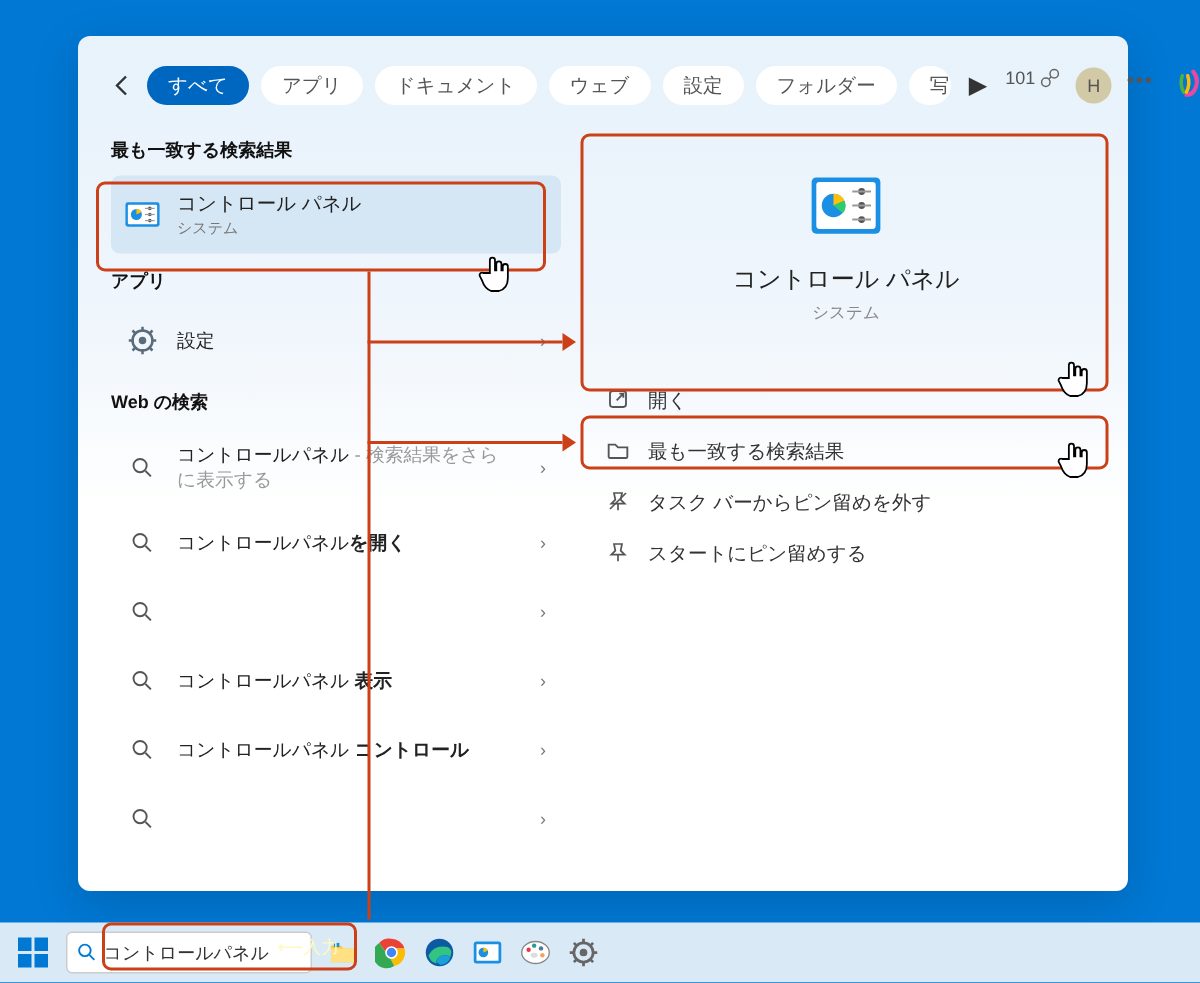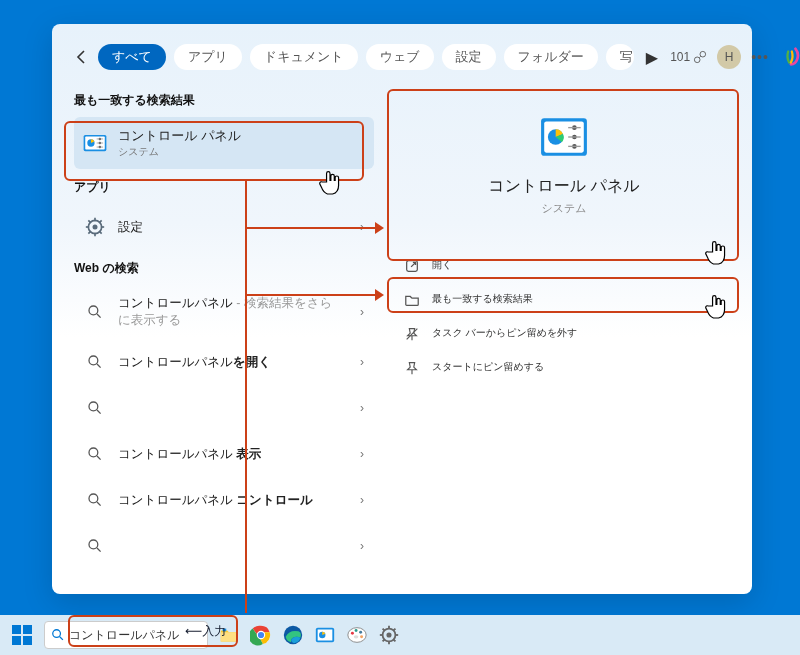--- a/index.html
+++ b/index.html
@@ -2,21 +2,21 @@
 <html><head>
 <meta charset="utf-8">
 <style>
 *{box-sizing:border-box;margin:0;padding:0;font-family:"Segoe UI","Yu Gothic UI","Hiragino Sans",sans-serif}
 body{width:800px;height:655px;background:#0078d4;position:relative;overflow:hidden}
 .panel{position:absolute;left:52px;top:24px;width:700px;height:570px;background:linear-gradient(180deg,#e7f2fb 0%, #f0f6fc 35%, #ffffff 55%);border-radius:8px;box-shadow:0 8px 30px rgba(0,0,0,.15)}
 .tabs{display:flex;align-items:center;gap:8px;padding:20px 22px 12px;flex-wrap:nowrap}
 .back{width:20px;height:20px;display:flex;align-items:center;justify-content:center;color:#333;cursor:pointer}
 .pill{padding:4px 14px;border-radius:20px;font-size:13px;background:#fff;color:#555;cursor:pointer;white-space:nowrap}
 .pill.active{background:#0067c0;color:#fff}
-.tabs-right{margin-left:auto;display:flex;align-items:center;gap:10px}
+.tabs-right{margin-left:auto;display:flex;align-items:flex-start;gap:10px}
 .pts{font-size:12px;color:#555;display:flex;align-items:center;gap:3px}
 .avatar{width:24px;height:24px;border-radius:50%;background:#d2c9a7;display:flex;align-items:center;justify-content:center;font-size:12px;color:#555}
 .dots{color:#555;font-size:14px;letter-spacing:1px;cursor:pointer}
 .copilot{width:22px;height:22px}
 .body{display:flex;padding:0 22px}
 .left{width:310px;padding-right:10px}
 .right{flex:1;padding-left:14px}
 .sect-h{font-size:12px;font-weight:700;color:#111;margin:10px 0 8px}
 .result{display:flex;align-items:center;padding:10px 8px;border-radius:6px;cursor:pointer;position:relative}
 .result.sel{background:#d5e6f4}
@@ -25,31 +25,31 @@
 .result .txt .t2{font-size:10px;color:#777}
 .result .chev{position:absolute;right:10px;color:#777;font-size:12px}
 .result.sub .t1{font-size:12.5px}
 .result.sub .t1 .grey{color:#999;font-weight:400}
 .result.sub.wrap .txt{max-width:220px}
 .preview{margin-top:0px;padding-bottom:14px;text-align:center}
 .preview .bigico{width:50px;height:50px;margin:30px auto 14px}
 .preview .ptitle{font-size:16px;font-weight:500;color:#222;margin-bottom:4px}
 .preview .psub{font-size:11px;color:#888}
 .actions{margin-top:20px}
-.act{display:flex;align-items:flex-start;padding:8px 6px;font-size:10px;color:#333;cursor:pointer;border-radius:4px;position:relative}
+.act{display:flex;align-items:flex-start;padding:8px 6px;font-size:13px;color:#333;cursor:pointer;border-radius:4px;position:relative}
 .act .aico{width:18px;height:18px;margin-right:10px;color:#555}
 .taskbar{position:absolute;left:0;bottom:0;width:800px;height:40px;background:#d9eaf6;display:flex;align-items:center;padding:0 10px;gap:10px}
 .start{width:24px;height:24px}
 .search-box{width:164px;height:28px;background:#fff;border:1px solid #ccc;border-radius:4px;display:flex;align-items:center;padding:0 6px;font-size:12px;color:#333;gap:4px}
 .tb-ico{width:22px;height:22px;display:flex;align-items:center;justify-content:center}
 .anno{position:absolute;border:2px solid #cc4018;border-radius:6px;pointer-events:none}
 .anno-line{position:absolute;background:#cc4018;pointer-events:none}
 .anno-arrow{position:absolute;width:0;height:0;border-style:solid;pointer-events:none}
 .cursor-hand{position:absolute;width:24px;height:28px;pointer-events:none}
-.input-label{position:absolute;font-size:12px;color:#0f172a}
+.input-label{position:absolute;font-size:12px;color:#fef9c3}
 svg{display:block}
 </style>
 </head>
 <body>
 
 <div class="panel">
 
   <div class="tabs">
     <div class="back">
       <svg width="16" height="16" viewBox="0 0 16 16">

